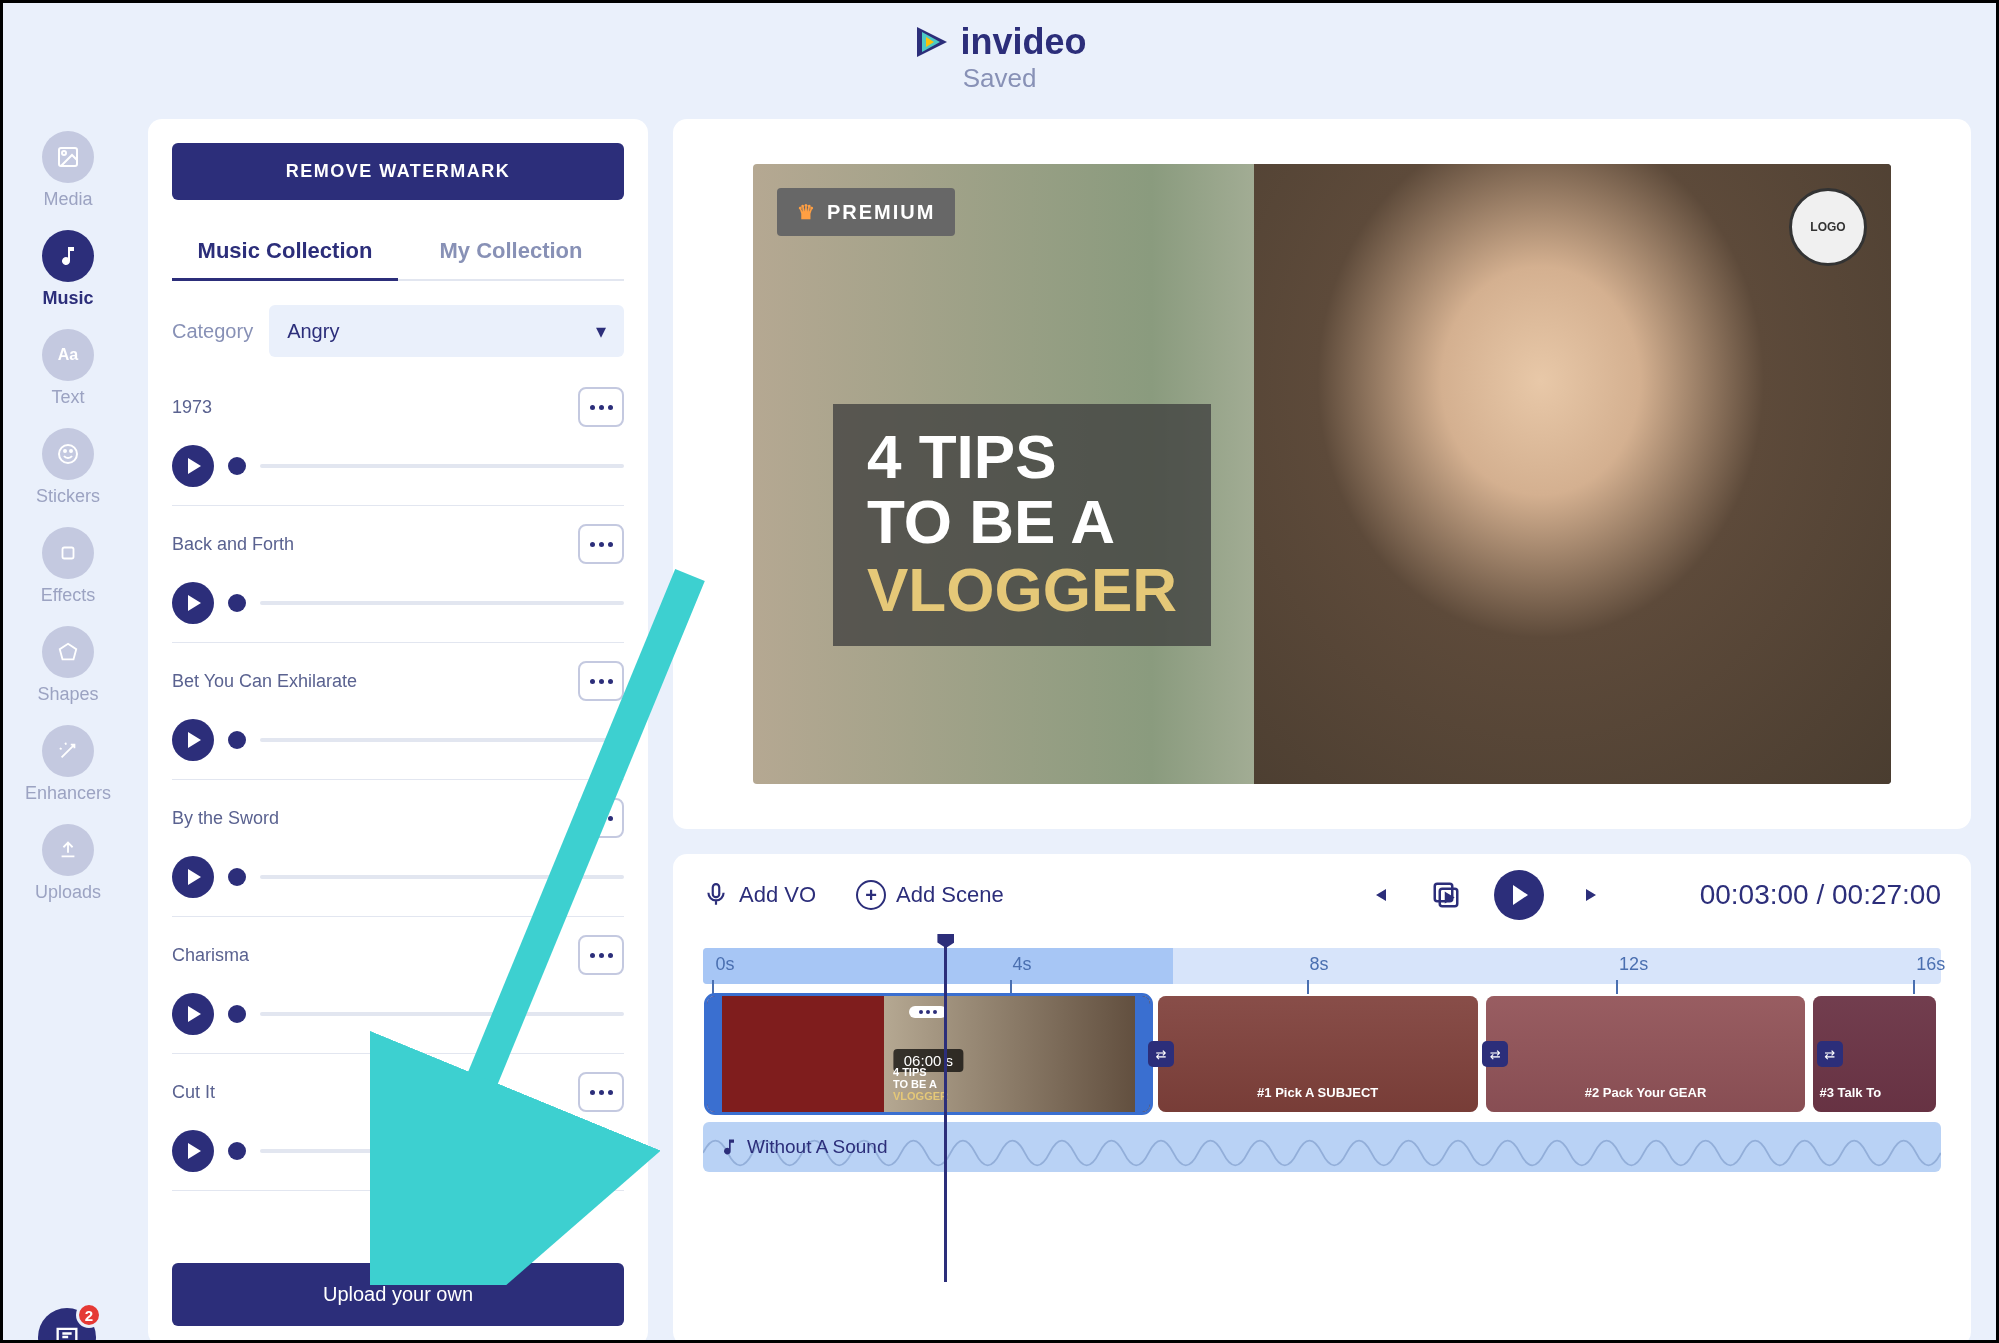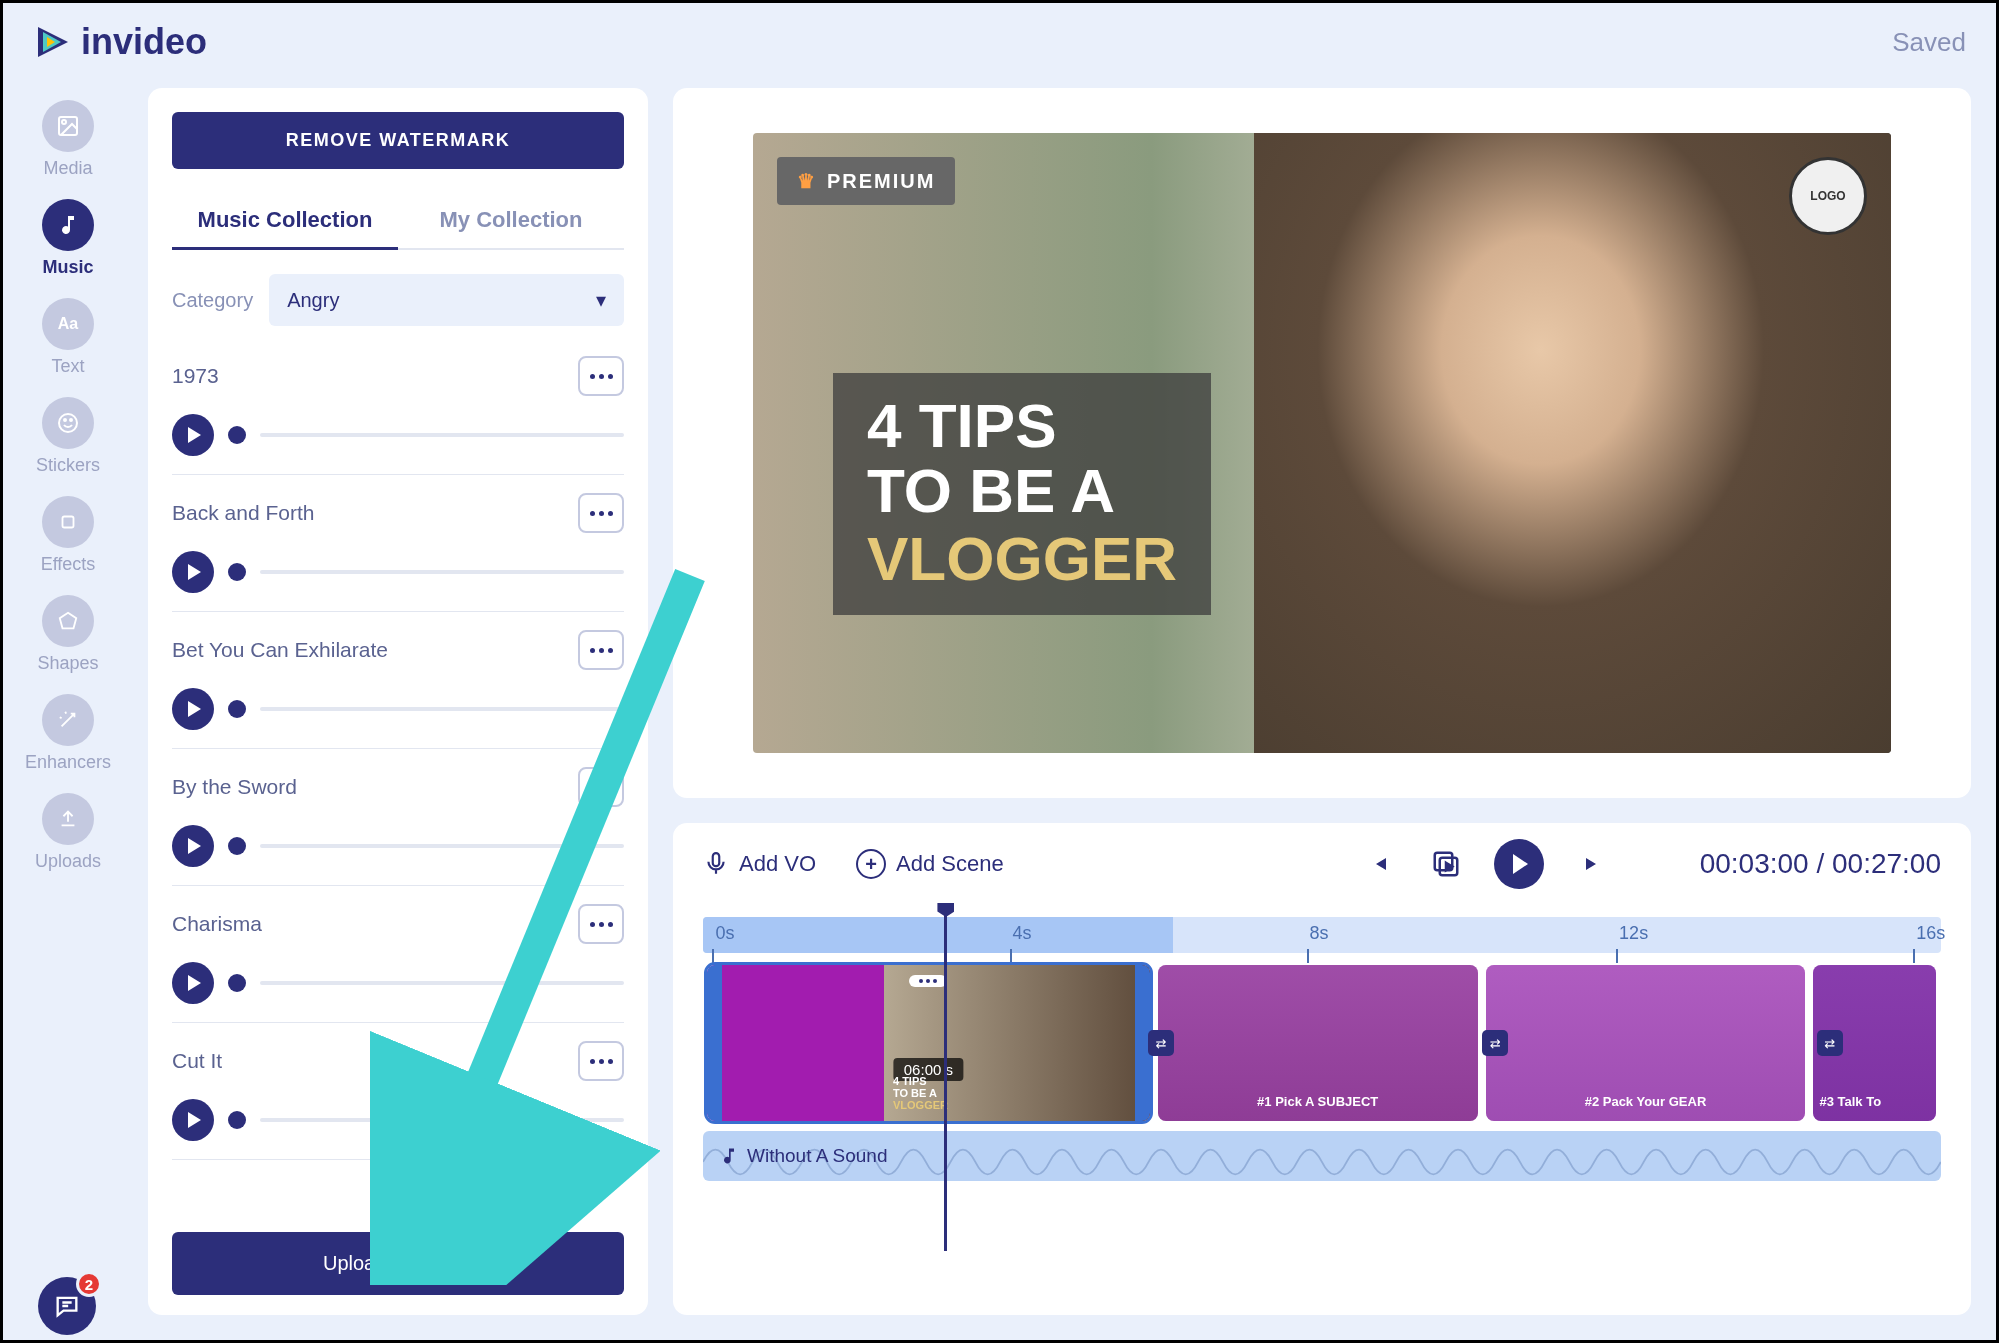--- a/index.html
+++ b/index.html
@@ -1,18 +1,18 @@
 <!DOCTYPE html>
 <html><head>
 <meta charset="utf-8">
 <style>
 * { box-sizing: border-box; margin: 0; padding: 0; font-family: -apple-system, BlinkMacSystemFont, 'Segoe UI', sans-serif; }
 body { background: #eaf0fb; width: 1999px; height: 1343px; overflow: hidden; border: 3px solid #000; }
 
-.topbar { display: flex; justify-content: space-between; align-items: center; padding: 18px 30px 25px 30px; }
+.topbar { display: flex; justify-content: space-between; align-items: center; padding: 18px 30px 25px 30px; flex-direction: column; }
 .logo { display: flex; align-items: center; gap: 8px; font-size: 36px; font-weight: 700; color: #2c2e7a; }
 .logo-icon { width: 40px; height: 40px; }
 .saved { color: #8891b6; font-size: 26px; font-weight: 500; }
 
 .main { display: flex; padding: 0 25px 25px 10px; gap: 25px; height: calc(100% - 85px); }
 
 .sidebar { width: 110px; display: flex; flex-direction: column; align-items: center; gap: 20px; padding-top: 12px; position: relative; }
 .side-item { display: flex; flex-direction: column; align-items: center; gap: 6px; cursor: pointer; }
 .side-circle { width: 52px; height: 52px; border-radius: 50%; background: #c4c9e0; display: flex; align-items: center; justify-content: center; color: #fff; }
 .side-item.active .side-circle { background: #2c2e7a; }
@@ -29,21 +29,21 @@
 .tab { flex: 1; text-align: center; padding: 14px 0; font-size: 22px; font-weight: 600; color: #8891b6; border-bottom: 2px solid #e2e6f0; cursor: pointer; }
 .tab.active { color: #2c2e7a; border-bottom: 3px solid #2c2e7a; }
 
 .category-row { display: flex; align-items: center; gap: 16px; margin-top: 24px; }
 .category-label { color: #8891b6; font-size: 20px; }
 .category-select { flex: 1; background: #eaf0fb; border: none; border-radius: 6px; padding: 14px 18px; font-size: 20px; color: #2c2e7a; display: flex; justify-content: space-between; align-items: center; cursor: pointer; }
 
 .track-list { margin-top: 12px; flex: 1; overflow: hidden; }
 .track { padding: 18px 0; border-bottom: 1px solid #e2e6f0; }
 .track-head { display: flex; justify-content: space-between; align-items: center; }
-.track-title { font-size: 21px; color: #5a6290; font-weight: 500; }
+.track-title { font-size: 18px; color: #5a6290; font-weight: 500; }
 .more-btn { width: 46px; height: 40px; border: 2px solid #c4c9e0; border-radius: 8px; background: #fff; display: flex; align-items: center; justify-content: center; gap: 4px; cursor: pointer; }
 .more-dot { width: 5px; height: 5px; border-radius: 50%; background: #2c2e7a; }
 .track-progress { display: flex; align-items: center; gap: 14px; margin-top: 18px; }
 .play-btn { width: 42px; height: 42px; border-radius: 50%; background: #2c2e7a; display: flex; align-items: center; justify-content: center; cursor: pointer; }
 .play-btn::after { content: ''; border-left: 13px solid #fff; border-top: 8px solid transparent; border-bottom: 8px solid transparent; margin-left: 3px; }
 .prog-knob { width: 18px; height: 18px; border-radius: 50%; background: #2c2e7a; }
 .prog-bar { flex: 1; height: 4px; background: #e2e6f0; border-radius: 2px; }
 
 .upload-btn { position: absolute; left: 24px; right: 24px; bottom: 20px; background: #2c2e7a; color: #fff; font-size: 20px; padding: 20px; border: none; border-radius: 6px; cursor: pointer; text-align: center; }
 
@@ -71,21 +71,21 @@
 .tl-time { margin-left: 60px; font-size: 28px; color: #2c2e7a; font-weight: 500; }
 
 .ruler { display: flex; background: #d7e4fa; margin-top: 28px; height: 36px; border-radius: 4px; position: relative; }
 .ruler-filled { position: absolute; left: 0; top: 0; bottom: 0; width: 38%; background: #a7c6f5; border-radius: 4px 0 0 4px; }
 .tick { position: absolute; top: 6px; font-size: 18px; color: #4a6fb0; font-weight: 500; }
 .tick::before { content: ''; position: absolute; left: -3px; top: 26px; width: 2px; height: 14px; background: #4a6fb0; }
 .playhead { position: absolute; top: -6px; left: 19.5%; width: 3px; height: 340px; background: #2c2e7a; z-index: 50; }
 .playhead::before { content: ''; position: absolute; top: -8px; left: -7px; width: 17px; height: 14px; background: #2c2e7a; clip-path: polygon(0 0, 100% 0, 100% 60%, 50% 100%, 0 60%); }
 
 .clips-row { display: flex; gap: 8px; margin-top: 12px; position: relative; padding: 0 4px; }
-.clip { height: 156px; border-radius: 8px; background: #a21caf; position: relative; overflow: hidden; flex-shrink: 0; }
+.clip { height: 116px; border-radius: 8px; background: #7f1d1d; position: relative; overflow: hidden; flex-shrink: 0; }
 .clip.active { outline: 3px solid #3a6fd0; }
 .clip-thumb { position: absolute; right: 0; top: 0; width: 60%; height: 100%; background: linear-gradient(to right, #b5a892, #5d4a3a); }
 .clip-thumb.faded { opacity: 0.35; width: 100%; right: auto; left: 0; }
 .clip-handle { position: absolute; width: 15px; height: 100%; background: #3a6fd0; }
 .clip-handle.left { left: 0; border-radius: 8px 0 0 8px; }
 .clip-handle.right { right: 0; border-radius: 0 8px 8px 0; }
 .clip-more { position: absolute; top: 10px; left: 50%; transform: translateX(-50%); background: #fff; border-radius: 6px; padding: 4px 10px; display: flex; gap: 3px; z-index: 5; }
 .clip-more span { width: 4px; height: 4px; background: #2c2e7a; border-radius: 50%; }
 .clip-duration { position: absolute; bottom: 40px; left: 50%; transform: translateX(-50%); background: rgba(0,0,0,0.7); color: #fff; font-size: 15px; padding: 3px 10px; border-radius: 4px; z-index: 5; }
 .clip-title-ov { position: absolute; bottom: 10px; left: 42%; color: #fff; font-weight: 900; font-size: 11px; line-height: 1.1; z-index: 5; }

